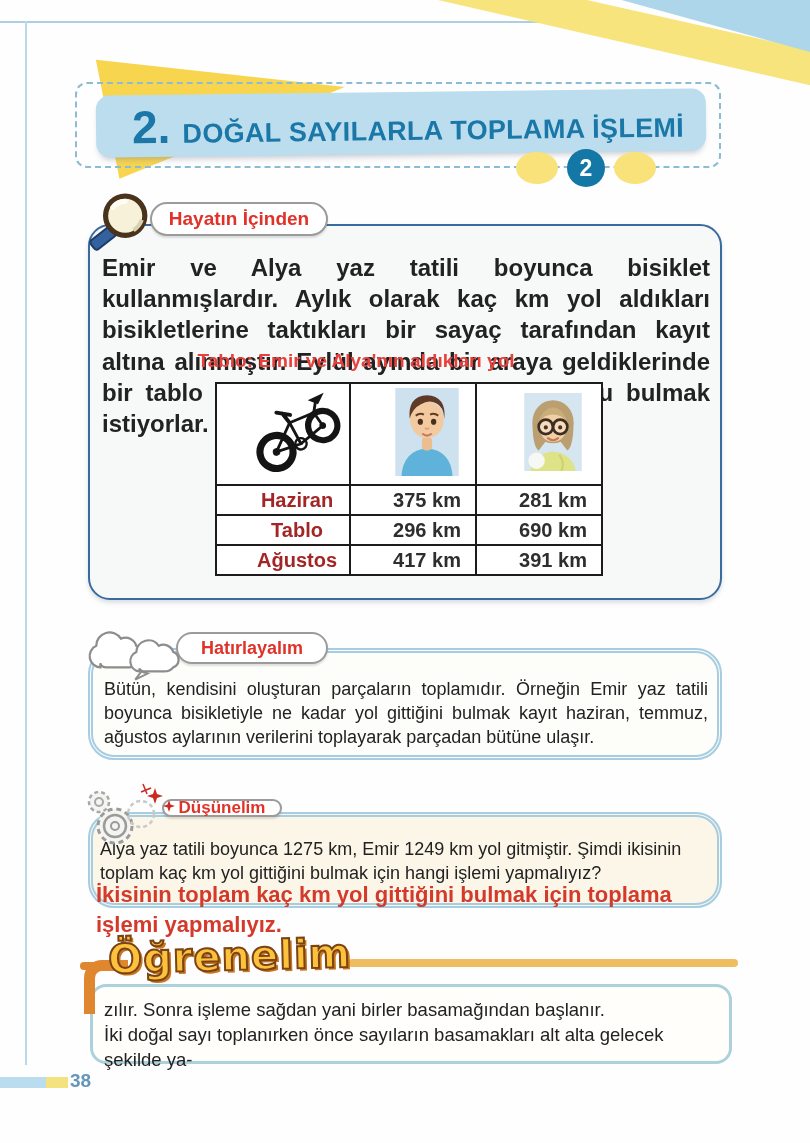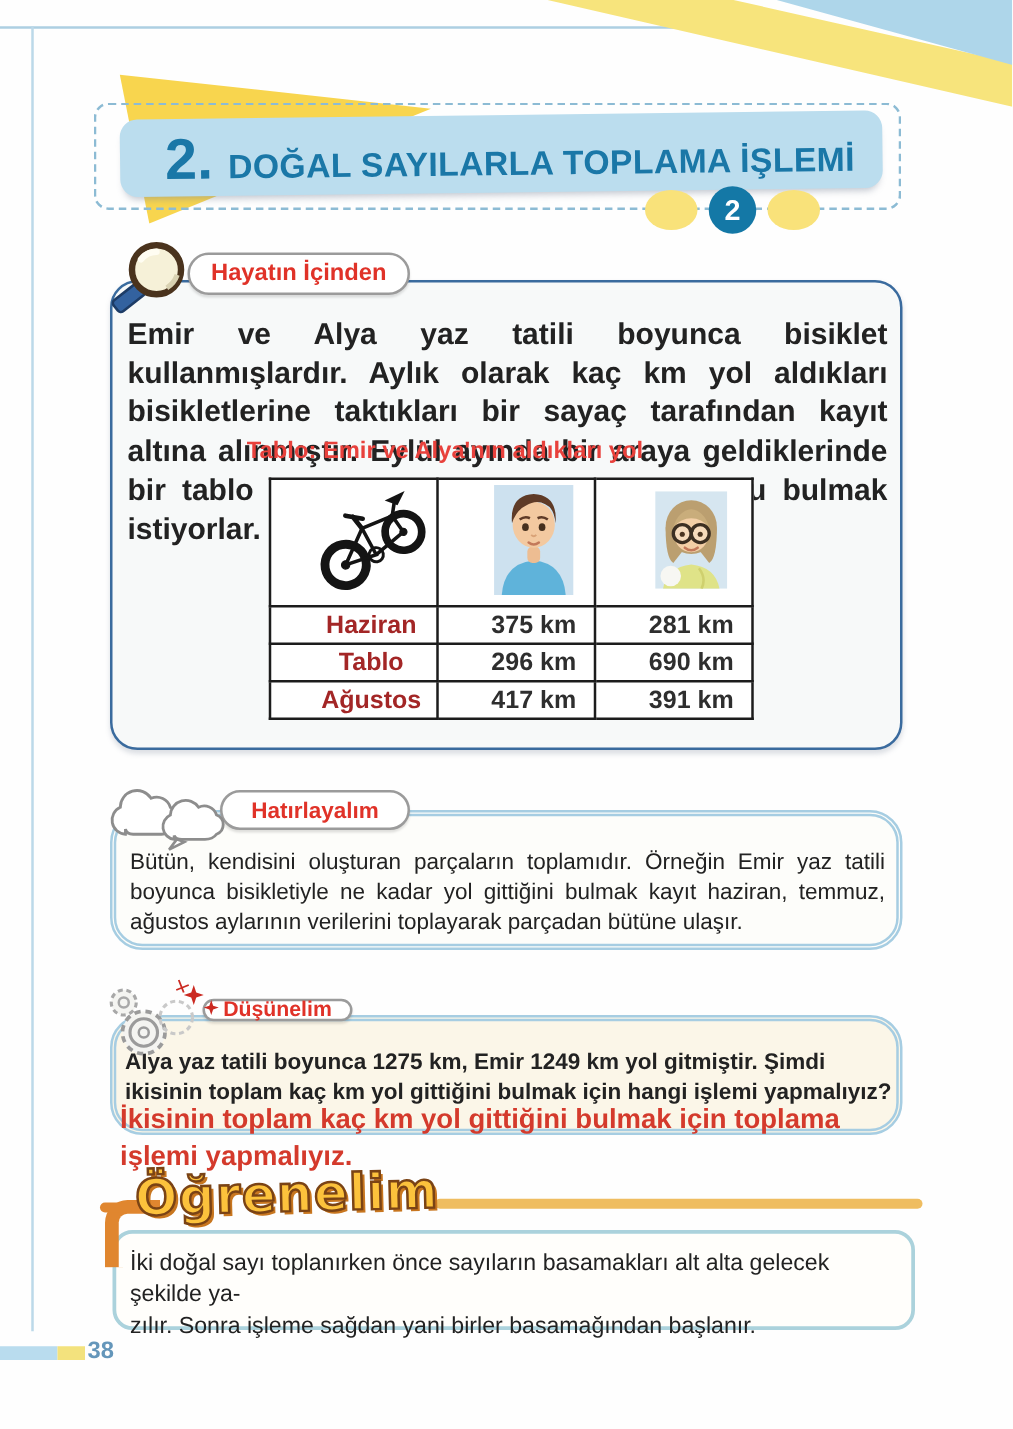--- a/index.html
+++ b/index.html
@@ -67,21 +67,21 @@
                border:5px double #a6cde2; border-radius:26px; z-index:2; }
   .icon-cloud { left:86px; top:622px; width:118px; height:60px; z-index:7; }
   .hatirla-paragraph { left:104px; top:678px; width:604px; font-size:18px; line-height:1.33;
                color:#222; text-align:justify; font-weight:500; z-index:4; }
 
   
   .box-dusun { left:88px; top:812px; width:634px; height:96px; background:#fbf6e8;
                border:5px double #a6cde2; border-radius:26px; z-index:2; }
   .icon-gears { left:84px; top:780px; width:94px; height:78px; z-index:7; }
   .dusun-paragraph { left:100px; top:838px; width:614px; font-size:18px; line-height:1.33;
-               color:#222; font-weight:700; z-index:4; }
+               color:#222; font-weight:400; z-index:4; }
   .dusun-answer { left:96px; top:880px; width:630px; color:#d43a2c; font-size:22px;
                line-height:1.36; font-weight:700; z-index:8; }
   .answer-line1 { display:block; }
   .answer-line2 { display:block; }
 
   
   .ogren-dash  { left:80px; top:962px; width:26px; height:8px; background:#e0862f; border-radius:4px; z-index:3; }
   .ogren-line  { left:348px; top:959px; width:390px; height:8px; background:#efbd60; border-radius:4px; z-index:1; }
   .ogren-bracket { left:84px; top:960px; width:44px; height:54px;
                border-left:11px solid #e0862f; border-top:11px solid #e0862f;
@@ -230,19 +230,19 @@
   <span class="answer-line1">İkisinin toplam kaç km yol gittiğini bulmak için toplama</span>
   <span class="answer-line2">işlemi yapmalıyız.</span>
 </div>
 
 <div class="abs ogren-dash"></div>
 <div class="abs ogren-line"></div>
 <div class="abs ogren-bracket"></div>
 <div class="abs box-ogren"></div>
 <div class="abs ogren-title">Öğrenelim</div>
 <div class="abs ogren-paragraph">
+  <span class="ogren-l">zılır. Sonra işleme sağdan yani birler basamağından başlanır.</span>
   <span class="ogren-l">İki doğal sayı toplanırken önce sayıların basamakları alt alta gelecek şekilde ya-</span>
-  <span class="ogren-l">zılır. Sonra işleme sağdan yani birler basamağından başlanır.</span>
 </div>
 
 <div class="abs footer-blue"></div>
 <div class="abs footer-yellow"></div>
 <div class="abs page-number">38</div>
 
 </body></html>

